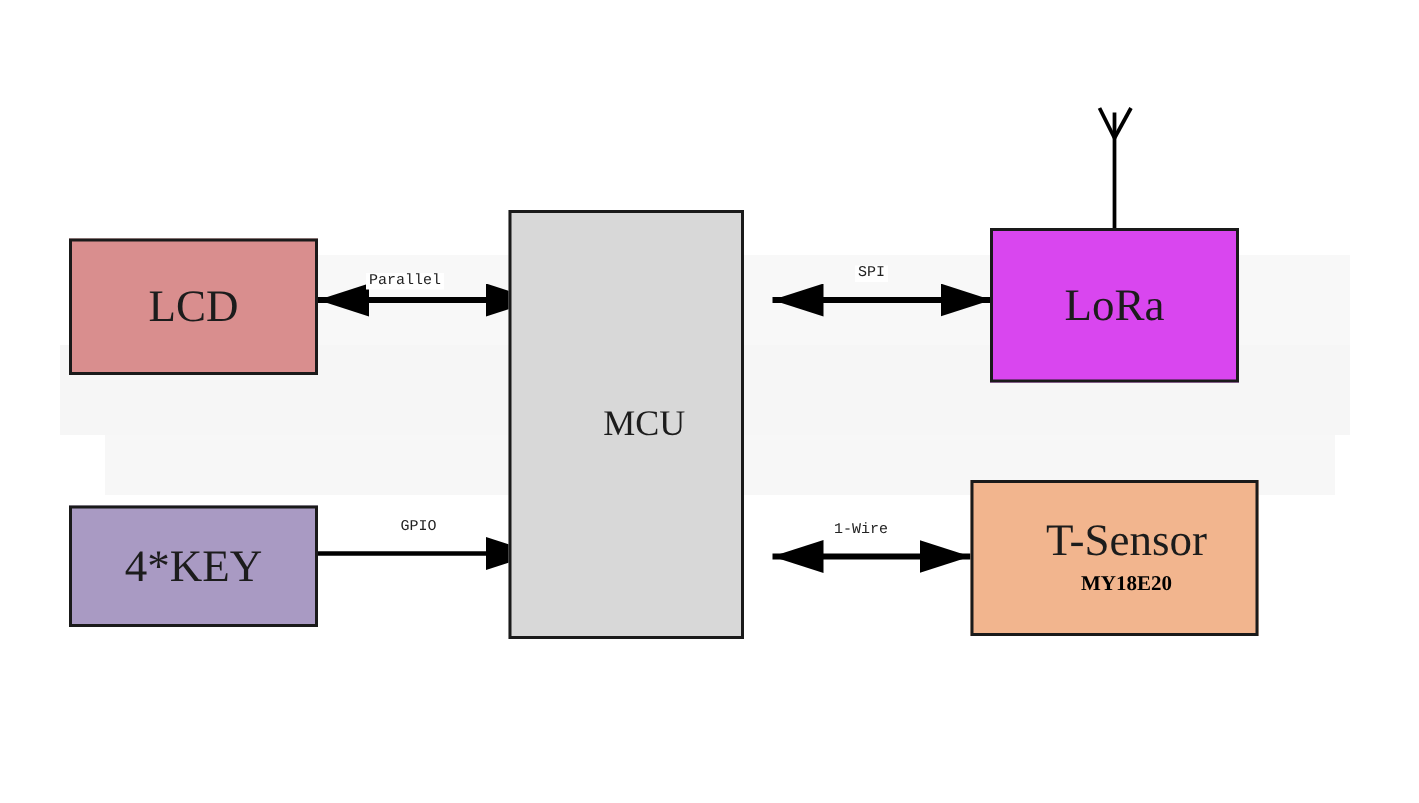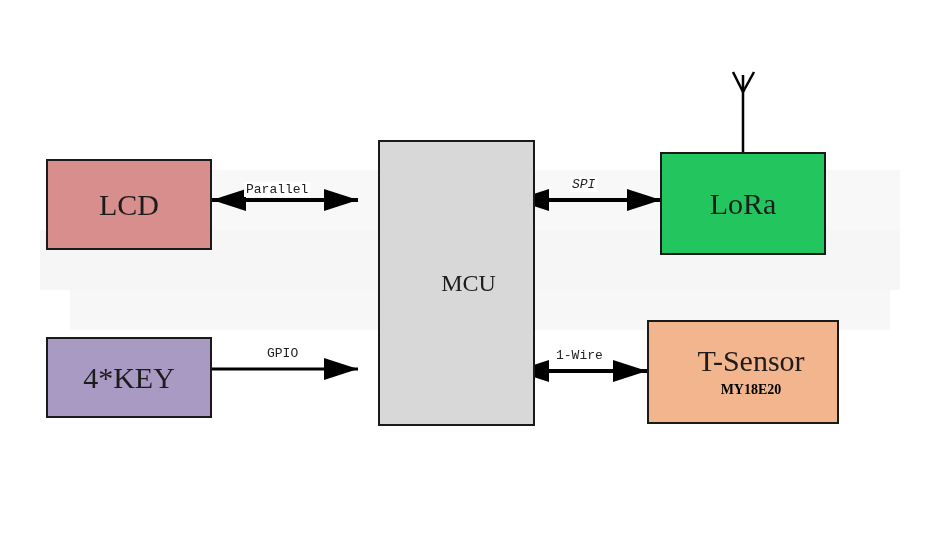--- a/index.html
+++ b/index.html
@@ -1,21 +1,21 @@
 <!DOCTYPE html>
 <html><head>
 <meta charset="utf-8">
 <style>
   html, body { margin: 0; padding: 0; background: #ffffff; }
   body { width: 946px; height: 535px; position: relative; overflow: hidden; font-family: "Liberation Serif", serif; }
   .wm { position: absolute; background: #eeeeee; }
   .block { position: absolute; border: 2px solid #1a1a1a; box-sizing: border-box; display: flex; flex-direction: column; align-items: center; justify-content: center; color: #1c1c1c; }
   .block .title { font-size: 30px; line-height: 1; }
   .block .sub { font-size: 14px; margin-top: 6px; font-family: "Liberation Serif", serif; font-weight: bold; color: #000000; }
-  .lbl { position: absolute; font-family: "Liberation Mono", monospace; font-size: 13px; color: #222; background: #fff; padding: 0 2px; }
+  .lbl { position: absolute; font-family: "Liberation Mono", monospace; font-size: 10px; color: #222; background: #fff; padding: 0 2px; }
   svg.wires { position: absolute; left: 0; top: 0; }
 </style>
 </head>
 <body>
 
 <div class="wm" style="left:40px;top:230px;width:860px;height:60px;opacity:.55"></div>
 <div class="wm" style="left:70px;top:290px;width:820px;height:40px;opacity:.45"></div>
 <div class="wm" style="left:200px;top:170px;width:700px;height:60px;opacity:.4"></div>
 
 <svg class="wires" width="946" height="535">
@@ -39,29 +39,29 @@
 </svg>
 
 <div class="block" style="left:46px;top:159px;width:166px;height:91px;background:#d98e8e;">
   <span class="title">LCD</span>
 </div>
 
 <div class="block" style="left:46px;top:337px;width:166px;height:81px;background:#a99ac3;">
   <span class="title">4*KEY</span>
 </div>
 
-<div class="block" style="left:378px;top:140px;width:157px;height:286px;background:#d8d8d8;padding-left:24px;">
+<div class="block" style="left:339px;top:140px;width:157px;height:286px;background:#d8d8d8;padding-left:24px;">
   <span class="title" style="font-size:24px">MCU</span>
 </div>
 
-<div class="block" style="left:660px;top:152px;width:166px;height:103px;background:#22c55e;">
+<div class="block" style="left:660px;top:152px;width:166px;height:103px;background:#d946ef;">
   <span class="title">LoRa</span>
 </div>
 
 <div class="block" style="left:647px;top:320px;width:192px;height:104px;background:#f2b58e;padding-left:16px;">
   <span class="title">T-Sensor</span>
   <span class="sub">MY18E20</span>
 </div>
 
 <span class="lbl" style="left:244px;top:182px;">Parallel</span>
 <span class="lbl" style="left:265px;top:346px;">GPIO</span>
-<span class="lbl" style="left:570px;top:177px;font-style:italic;">SPI</span>
+<span class="lbl" style="left:570px;top:177px;">SPI</span>
 <span class="lbl" style="left:554px;top:348px;">1-Wire</span>
 
 </body></html>

